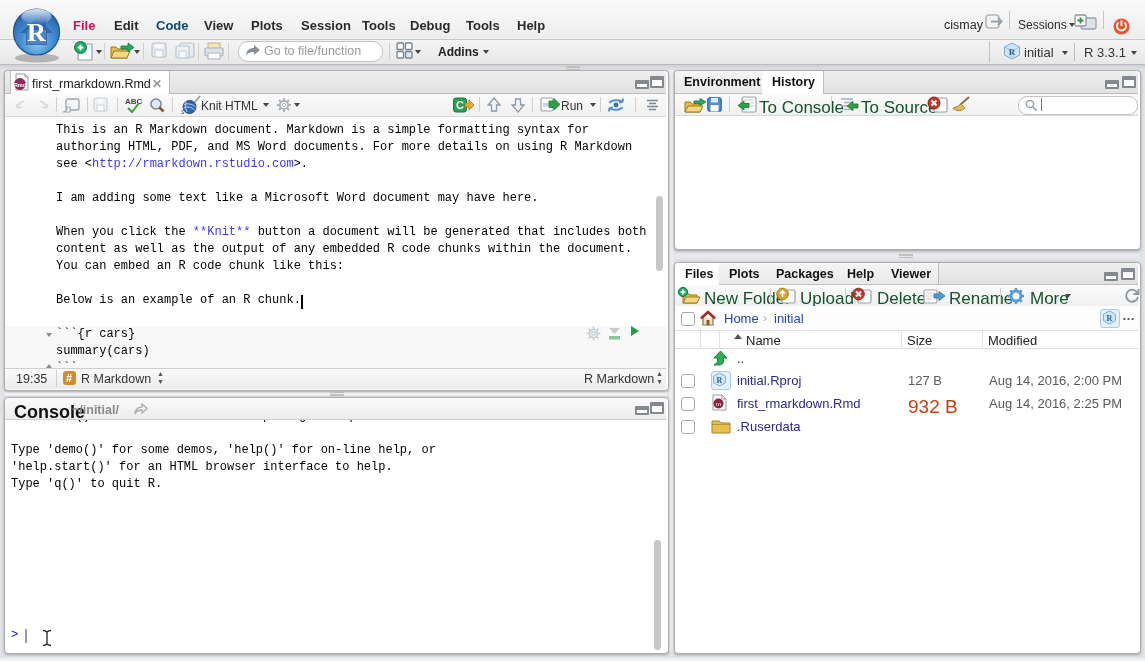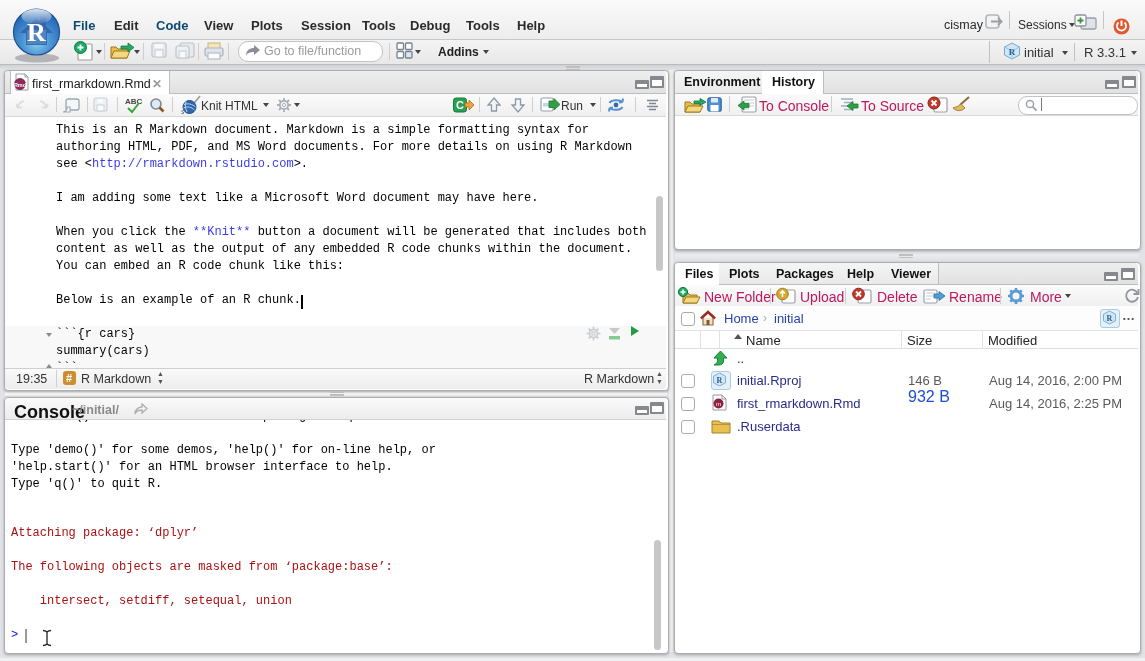--- a/index.html
+++ b/index.html
@@ -1,18 +1,18 @@
 <!DOCTYPE html>
 <html><head><meta charset="utf-8">
 <style>
 html,body{margin:0;padding:0}
 body{width:1145px;height:661px;position:relative;overflow:hidden;font-family:"Liberation Sans",sans-serif;background:#e1e3e6;-webkit-font-smoothing:antialiased}
 .a{position:absolute}
 .mono{font-family:"Liberation Mono",monospace;font-size:12px;line-height:17px;white-space:pre;color:#000}
-.ui13{font-size:14px;color:#be185d}
+.ui13{font-size:17px;color:#14532d}
 .bold{font-weight:bold}
 .pane{position:absolute;background:#fff;border:1px solid #adadad;border-radius:4px;box-shadow:0 1px 3px rgba(0,0,0,.28)}
 .sepv{position:absolute;width:1px;background:#cfcfcf}
 .caret{position:absolute;width:0;height:0;border-left:3.5px solid transparent;border-right:3.5px solid transparent;border-top:4px solid #444}
 .tabtxt{font-size:12.5px;font-weight:bold;color:#111}
 .minmax1{position:absolute;width:10px;height:3px;border:2px solid #85888d;border-top:4px solid #85888d;background:#fff;border-radius:1px}
 .minmax2{position:absolute;width:10px;height:6px;border:2px solid #85888d;border-top:4px solid #85888d;background:#fff;border-radius:1px}
 .cbx{position:absolute;width:12px;height:12px;border:1px solid #aaa;border-radius:3px;background:#fff}
 </style></head>
 <body>
@@ -38,21 +38,21 @@
 </linearGradient>
 </defs>
 <ellipse cx="30" cy="55" rx="22" ry="4.5" fill="rgba(110,115,120,.45)"></ellipse>
 <circle cx="29.5" cy="29" r="23" fill="url(#lg)" stroke="#1d4e8f" stroke-width="1.2"></circle>
 <path d="M13 30 L29.5 15 L33 18 L33 12.5 L39 12.5 L39 23 L46 30 L40 30 L40 42 L19 42 L19 30 Z" fill="#3263a8" opacity=".9"></path>
 <rect x="20" y="27" width="19" height="14" fill="#5588c4" opacity=".85"></rect>
 <ellipse cx="29.5" cy="13.5" rx="15" ry="7.5" fill="url(#gl)"></ellipse>
 <text x="29.5" y="38" font-family="Liberation Serif,serif" font-size="26" font-weight="bold" fill="#fff" text-anchor="middle">R</text>
 </svg>
 
-<div class="a bold" style="top:18px;left:73px;font-size:13px;color:#0c4a6e">File</div>
+<div class="a bold" style="top:18px;left:73px;font-size:13px;color:#be185d">File</div>
 <div class="a bold" style="top:18px;left:114px;font-size:13px;color:#2a2a2a">Edit</div>
 <div class="a bold" style="top:18px;left:156px;font-size:13px;color:#0c4a6e">Code</div>
 <div class="a bold" style="top:18px;left:204px;font-size:13px;color:#2a2a2a">View</div>
 <div class="a bold" style="top:18px;left:251px;font-size:13px;color:#2a2a2a">Plots</div>
 <div class="a bold" style="top:18px;left:301px;font-size:13px;color:#2a2a2a">Session</div>
 <div class="a bold" style="top:18px;left:362px;font-size:13px;color:#2a2a2a">Tools</div>
 <div class="a bold" style="top:18px;left:410px;font-size:13px;color:#2a2a2a">Debug</div>
 <div class="a bold" style="top:18px;left:466px;font-size:13px;color:#2a2a2a">Tools</div>
 <div class="a bold" style="top:18px;left:517px;font-size:13px;color:#2a2a2a">Help</div>
 
@@ -286,25 +286,20 @@
 <div class="minmax1" style="left:635px;top:406px"></div>
 <div class="minmax2" style="left:650px;top:402px"></div>
 <div class="a" style="left:5px;top:420px;width:661px;height:231px;background:#fff;overflow:hidden;border-radius:0 0 4px 4px">
 <div class="mono a" style="left:6px;top:-12px">'citation()' on how to cite R or R packages in publications.
 
 Type 'demo()' for some demos, 'help()' for on-line help, or
 'help.start()' for an HTML browser interface to help.
 Type 'q()' to quit R.
 
 </div>
-<div class="mono a" style="left:6px;top:105px;color:#aa1111">Attaching package: ‘dplyr’
-
-The following objects are masked from ‘package:base’:
-
-    intersect, setdiff, setequal, union</div>
 <div class="mono a" style="left:6px;top:207px;color:#1111dd">&gt;</div>
 <div class="a" style="left:20px;top:209px;width:1.5px;height:14px;background:#9a9a9a"></div>
 <svg class="a" style="left:36px;top:209px" width="12" height="20">
 <path d="M2 1.5 C4 1.5 5 2 6 3 C7 2 8 1.5 10 1.5 M2 16.5 C4 16.5 5 16 6 15 C7 16 8 16.5 10 16.5 M6 3 L6 15" stroke="#222" stroke-width="1.3" fill="none"></path>
 </svg>
 <div class="a" style="left:649px;top:120px;width:7px;height:110px;background:#c7c7c7;border-radius:4px"></div>
 </div>
 
 <div class="pane" style="left:674px;top:70px;width:465px;height:178px"></div>
 <div class="a" style="left:675px;top:71px;width:463px;height:22px;background:linear-gradient(#eeeeee,#e1e1e1);border-bottom:1px solid #bdbdbd;border-radius:4px 4px 0 0"></div>
@@ -444,31 +439,31 @@
 <path d="M8.5 1 L15 8 L11.5 8 L11.5 11 C11.5 13.5 9.5 15 6.5 15 L2 15 C5 13.5 5.5 12 5.5 10 L5.5 8 L2 8 Z" fill="#2fae55" stroke="#1d8038" stroke-width="1"></path>
 </svg>
 <div class="a" style="left:737px;top:351px;font-size:13px;color:#2a2a8a">..</div>
 <div class="cbx" style="left:681px;top:374px"></div>
 <div class="a" style="left:711px;top:371px;width:18px;height:17px;background:#e4f0fa;border:1px solid #a8cbe8;border-radius:3px"></div>
 <svg class="a" style="left:712px;top:372px" width="15" height="15">
 <path d="M7.5 1 L13.5 4.2 L13.5 10.8 L7.5 14 L1.5 10.8 L1.5 4.2 Z" fill="#cfe6f7" stroke="#7aa7cc" stroke-width="0.9"></path>
 <text x="7.5" y="11" font-size="8" font-weight="bold" fill="#2c5f94" text-anchor="middle" font-family="Liberation Serif,serif">R</text>
 </svg>
 <div class="a" style="left:737px;top:373px;font-size:13px;color:#2a2a8a">initial.Rproj</div>
-<div class="a" style="left:908px;top:373px;font-size:13px;color:#5a5a5a">146 B</div>
+<div class="a" style="left:908px;top:373px;font-size:13px;color:#5a5a5a">127 B</div>
 <div class="a" style="left:989px;top:373px;font-size:13px;color:#5a5a5a">Aug 14, 2016, 2:00 PM</div>
 <div class="cbx" style="left:681px;top:397px"></div>
 <svg class="a" style="left:712px;top:394px" width="15" height="17">
 <path d="M1 1 L10 1 L14 5 L14 16 L1 16 Z" fill="#fff" stroke="#9a9a9a" stroke-width="1"></path>
 <path d="M10 1 L10 5 L14 5" fill="none" stroke="#9a9a9a" stroke-width="1"></path>
 <circle cx="6.5" cy="9.5" r="5" fill="#8e2240"></circle>
 <text x="6.5" y="12" font-size="6" fill="#fff" text-anchor="middle">m</text>
 </svg>
 <div class="a" style="left:737px;top:396px;font-size:13px;color:#2a2a8a">first_rmarkdown.Rmd</div>
-<div class="a" style="left:908px;top:388px;font-size:16px;color:#1d4ed8">932 B</div>
+<div class="a" style="left:908px;top:396px;font-size:19px;color:#c2410c">932 B</div>
 <div class="a" style="left:989px;top:396px;font-size:13px;color:#5a5a5a">Aug 14, 2016, 2:25 PM</div>
 <div class="cbx" style="left:681px;top:420px"></div>
 <svg class="a" style="left:711px;top:418px" width="20" height="16">
 <path d="M1 3 L8 3 L10 5 L19 5 L19 15 L1 15 Z" fill="#e9c050" stroke="#a5822a" stroke-width="1"></path>
 <path d="M1 6.5 L19 6.5" stroke="#a5822a" stroke-width=".7"></path>
 </svg>
 <div class="a" style="left:737px;top:419px;font-size:13px;color:#2a2a8a">.Ruserdata</div>
 
 <div class="a" style="left:566px;top:66px;width:14px;height:1.5px;background:#bfbfbf"></div>
 <div class="a" style="left:566px;top:68.5px;width:14px;height:1.5px;background:#bfbfbf"></div>

